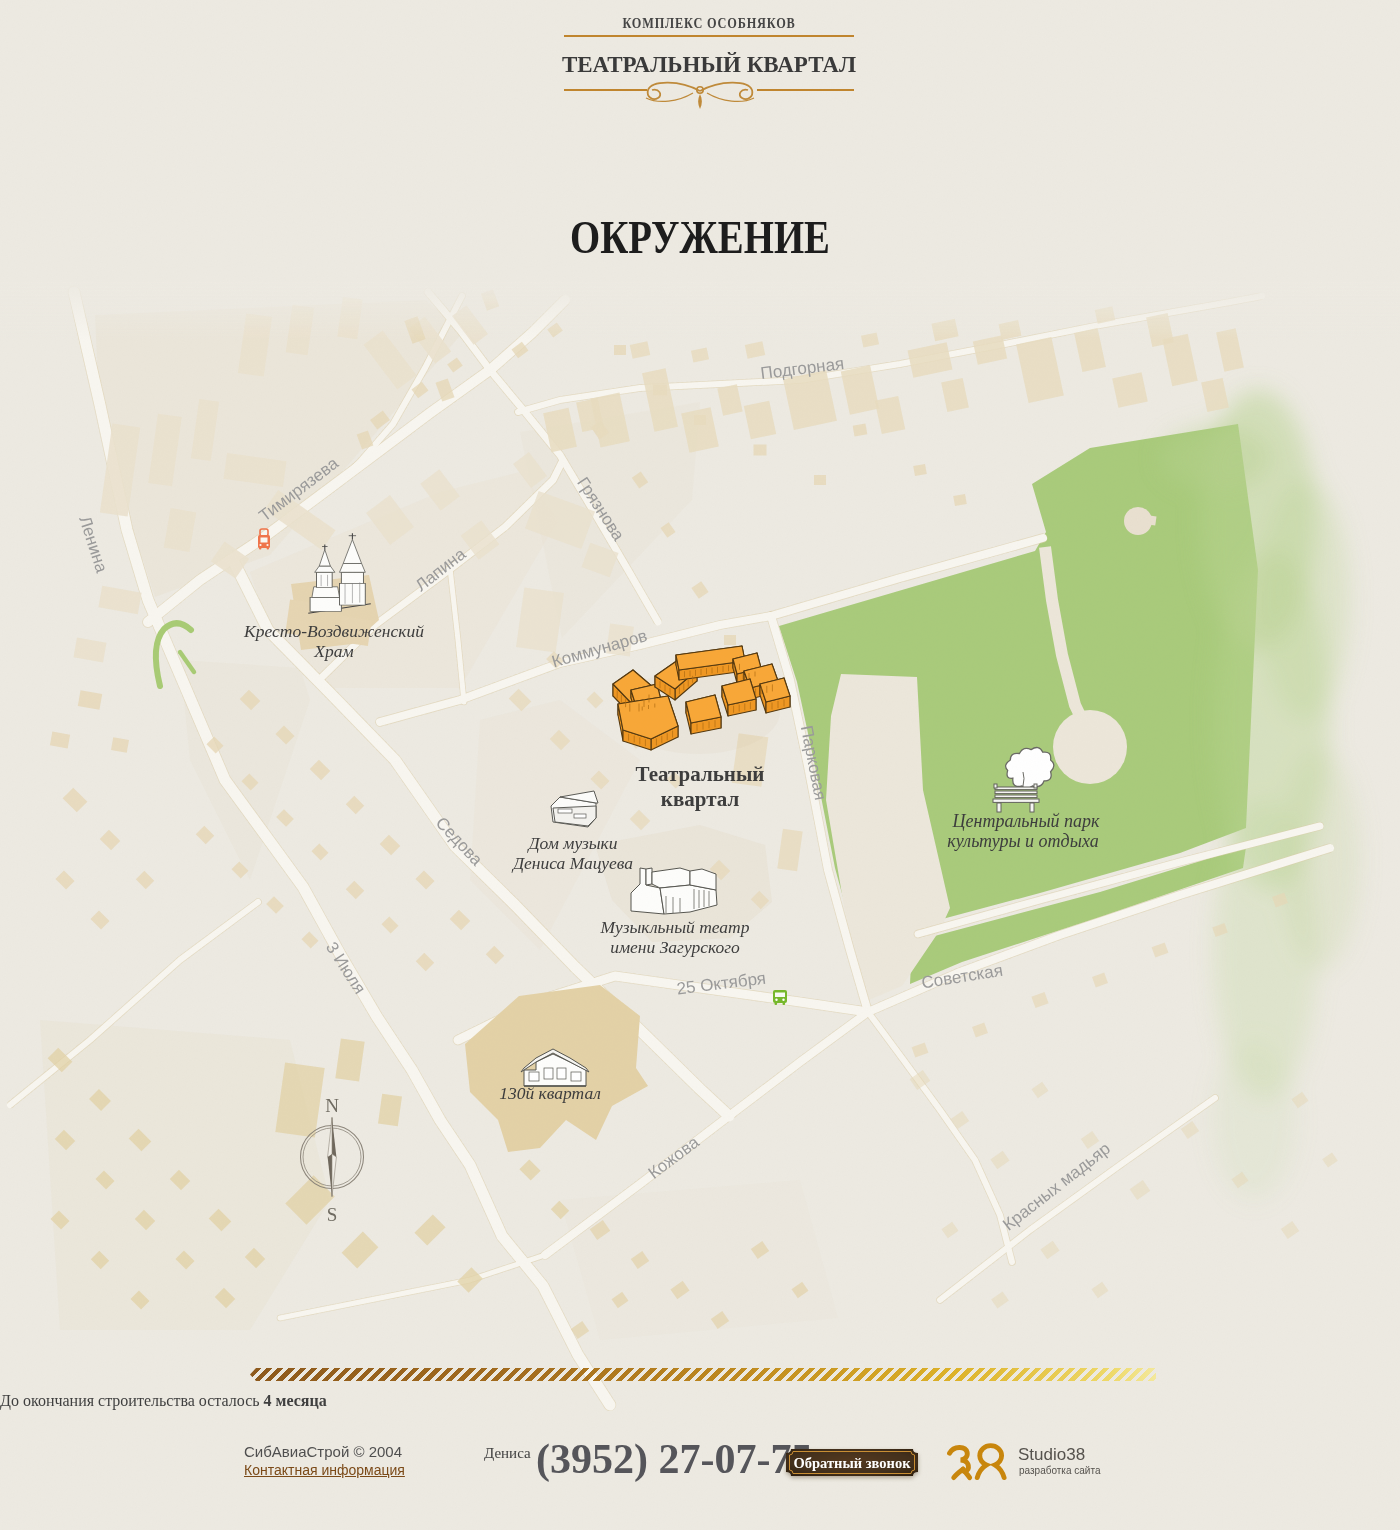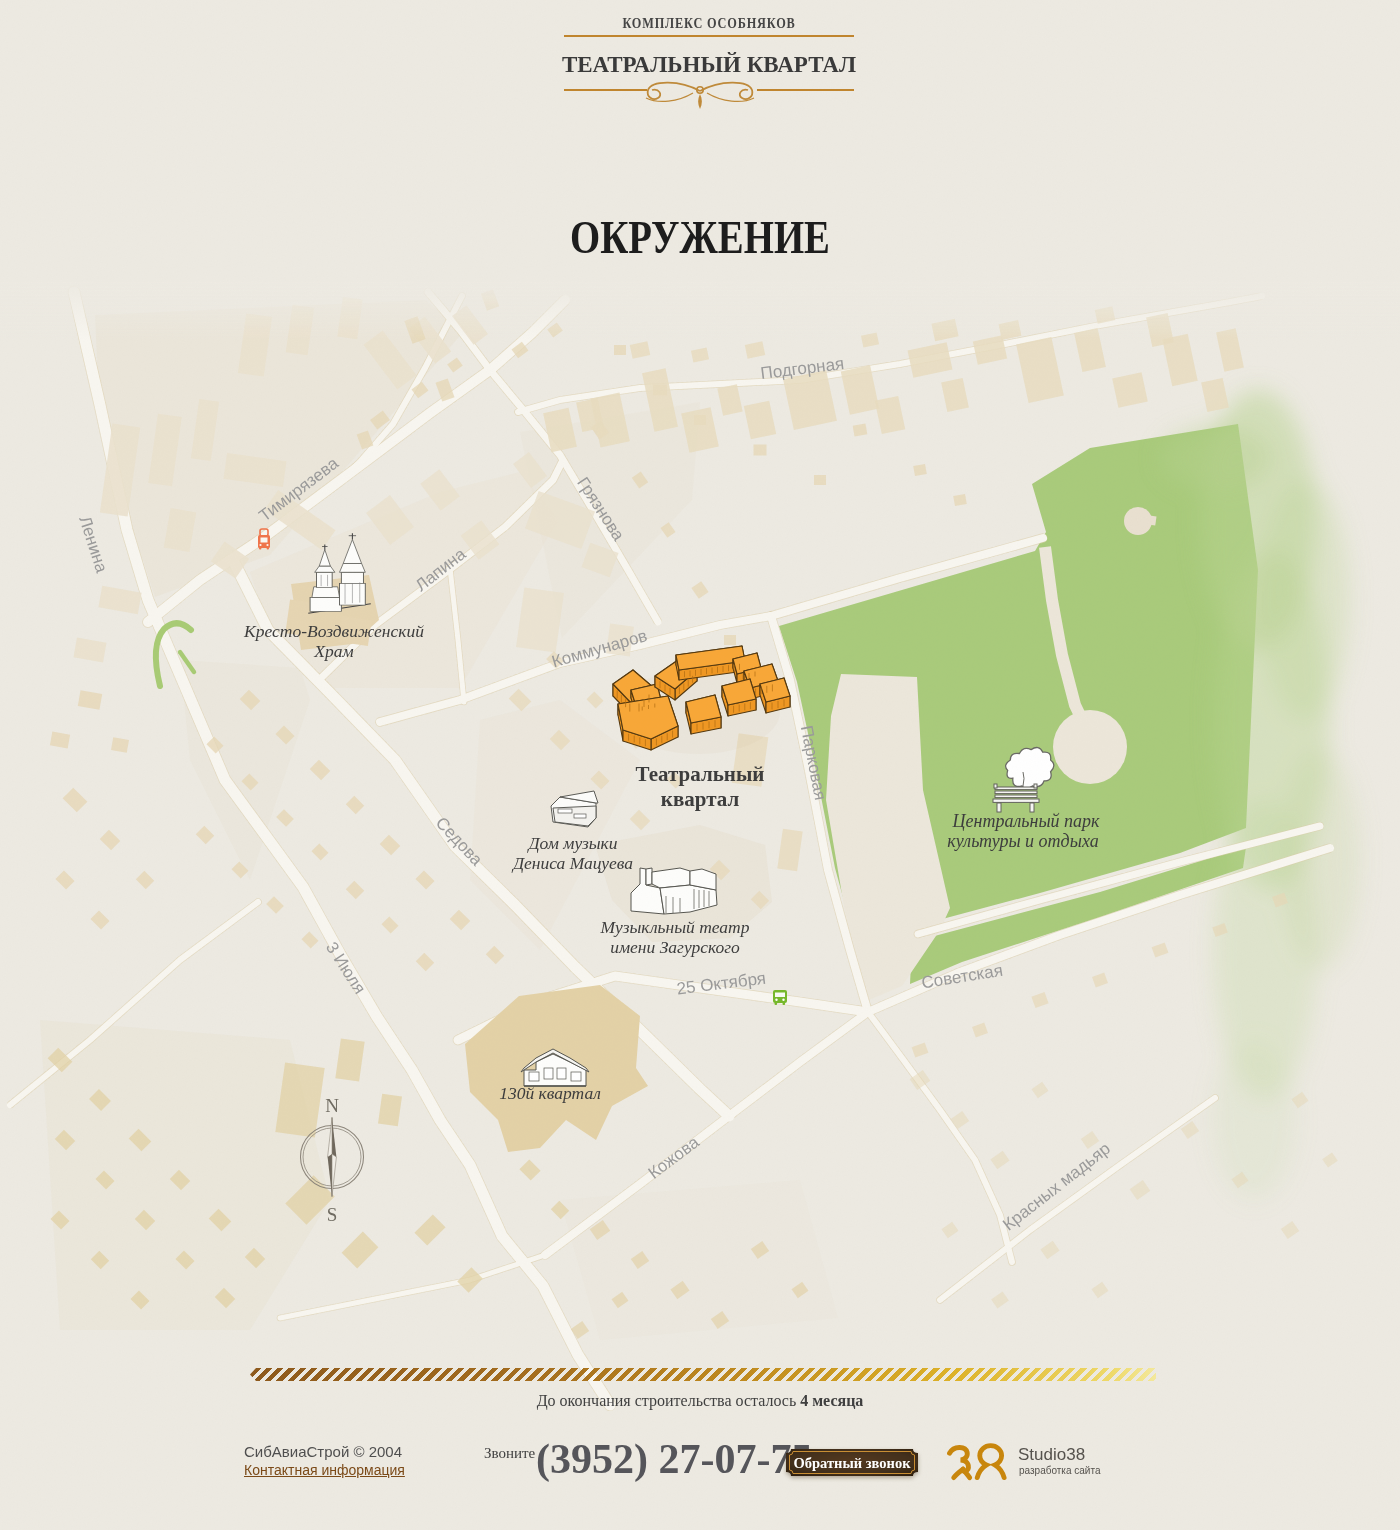--- a/index.html
+++ b/index.html
@@ -495,24 +495,24 @@
 <path d="M 120 16 C 117.5 21 117.5 26 120 31 C 122.5 26 122.5 21 120 16" fill="#bf8a3a"></path>
 <circle cx="120" cy="12" r="3.2" fill="none" stroke="#bf8a3a" stroke-width="1.6"></circle>
 </svg>
 <div class="abs" style="left:0;top:210px;width:1400px;text-align:center;font-weight:bold;font-size:47px;color:#1d1d1d;transform:scaleX(0.825)">ОКРУЖЕНИЕ</div>
 
 <div style="position:absolute;left:250px;top:1368px;width:906px;height:13px;
 background:linear-gradient(90deg,#8d591c,#a36c1e 30%,#c08b1f 55%,#ddb229 78%,#eed96a 95%,#f3e89c 100%);
 -webkit-mask-image:repeating-linear-gradient(135deg,transparent 0 3.5px,#000 3.5px 8px);
 mask-image:repeating-linear-gradient(135deg,transparent 0 3.5px,#000 3.5px 8px);
 clip-path:polygon(0 50%,6px 0,100% 0,100% 100%,6px 100%)"></div>
-<div class="abs" style="left:0;top:1392px;width:1400px;text-align:center;font-size:16px;color:#3f3f3f">До окончания строительства осталось <b>4 месяца</b></div>
+<div class="abs" style="left:0;top:1392px;width:1400px;font-size:16px;color:#3f3f3f">До окончания строительства осталось <b>4 месяца</b></div>
 <div class="abs" style="left:244px;top:1443px;font-family:'Liberation Sans',sans-serif;font-size:15px;color:#4f4f4f">СибАвиаСтрой © 2004</div>
 <div class="abs" style="left:244px;top:1462px;font-family:'Liberation Sans',sans-serif;font-size:14px;color:#7b4a18;text-decoration:underline">Контактная информация</div>
-<div class="abs" style="left:484px;top:1445px;font-size:15px;color:#3f3f3f">Звоните</div>
+<div class="abs" style="left:484px;top:1445px;font-size:15px;color:#3f3f3f">Дениса</div>
 <div class="abs" style="left:536px;top:1435px;font-weight:bold;font-size:42px;color:#55555a">(3952) 27-07-75</div>
 <div style="position:absolute;left:786px;top:1449px;width:104px;height:27px;filter:drop-shadow(0 2px 2px rgba(60,40,10,0.35))">
 <svg width="132" height="27" viewBox="0 0 132 27">
 <defs>
         <radialGradient id="btng" cx="50%" cy="45%" r="75%">
 <stop offset="0%" stop-color="#54391f"></stop>
           <stop offset="60%" stop-color="#43301c"></stop>
           <stop offset="100%" stop-color="#2c1d0c"></stop>
 </radialGradient>
       </defs>

